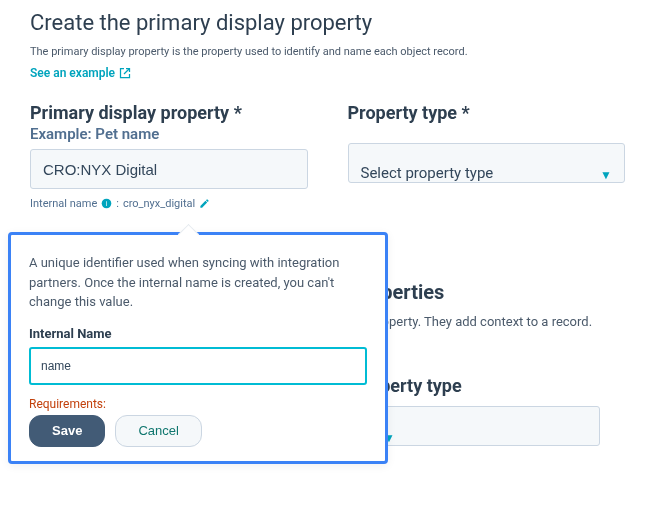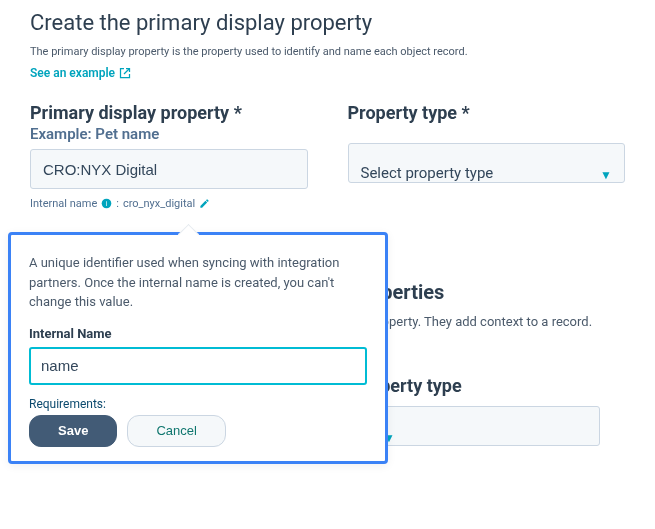--- a/index.html
+++ b/index.html
@@ -141,41 +141,41 @@
     font-size: 13px;
     color: #2e3f50;
     margin-bottom: 6px;
   }
   .popover .pop-input {
     width: 100%;
     height: 38px;
     border: 2px solid #00bcd4;
     border-radius: 3px;
     padding: 0 10px;
-    font-size: 15px;
+    font-size: 12px;
     color: #33475b;
     margin-bottom: 12px;
     background:#fff;
   }
   .req-label {
     font-size: 12px;
-    color: #0c4a6e;
+    color: #c2410c;
     margin-bottom: 4px;
   }
   .req-list {
     font-size: 12px;
     color: #4b5a6b;
     padding-left: 18px;
     margin-bottom: 12px;
   }
   .req-list li { line-height: 1.6; }
   .btn-row { display: flex; gap: 10px; }
   .btn {
     height: 32px;
-    padding: 0 28px;
+    padding: 0 22px;
     font-size: 13px;
     border-radius: 12px;
     cursor: pointer;
     border: 1px solid transparent;
   }
   .btn-primary {
     background: #425b76;
     border-color: #425b76;
     color: #fff;
     font-weight:600;

